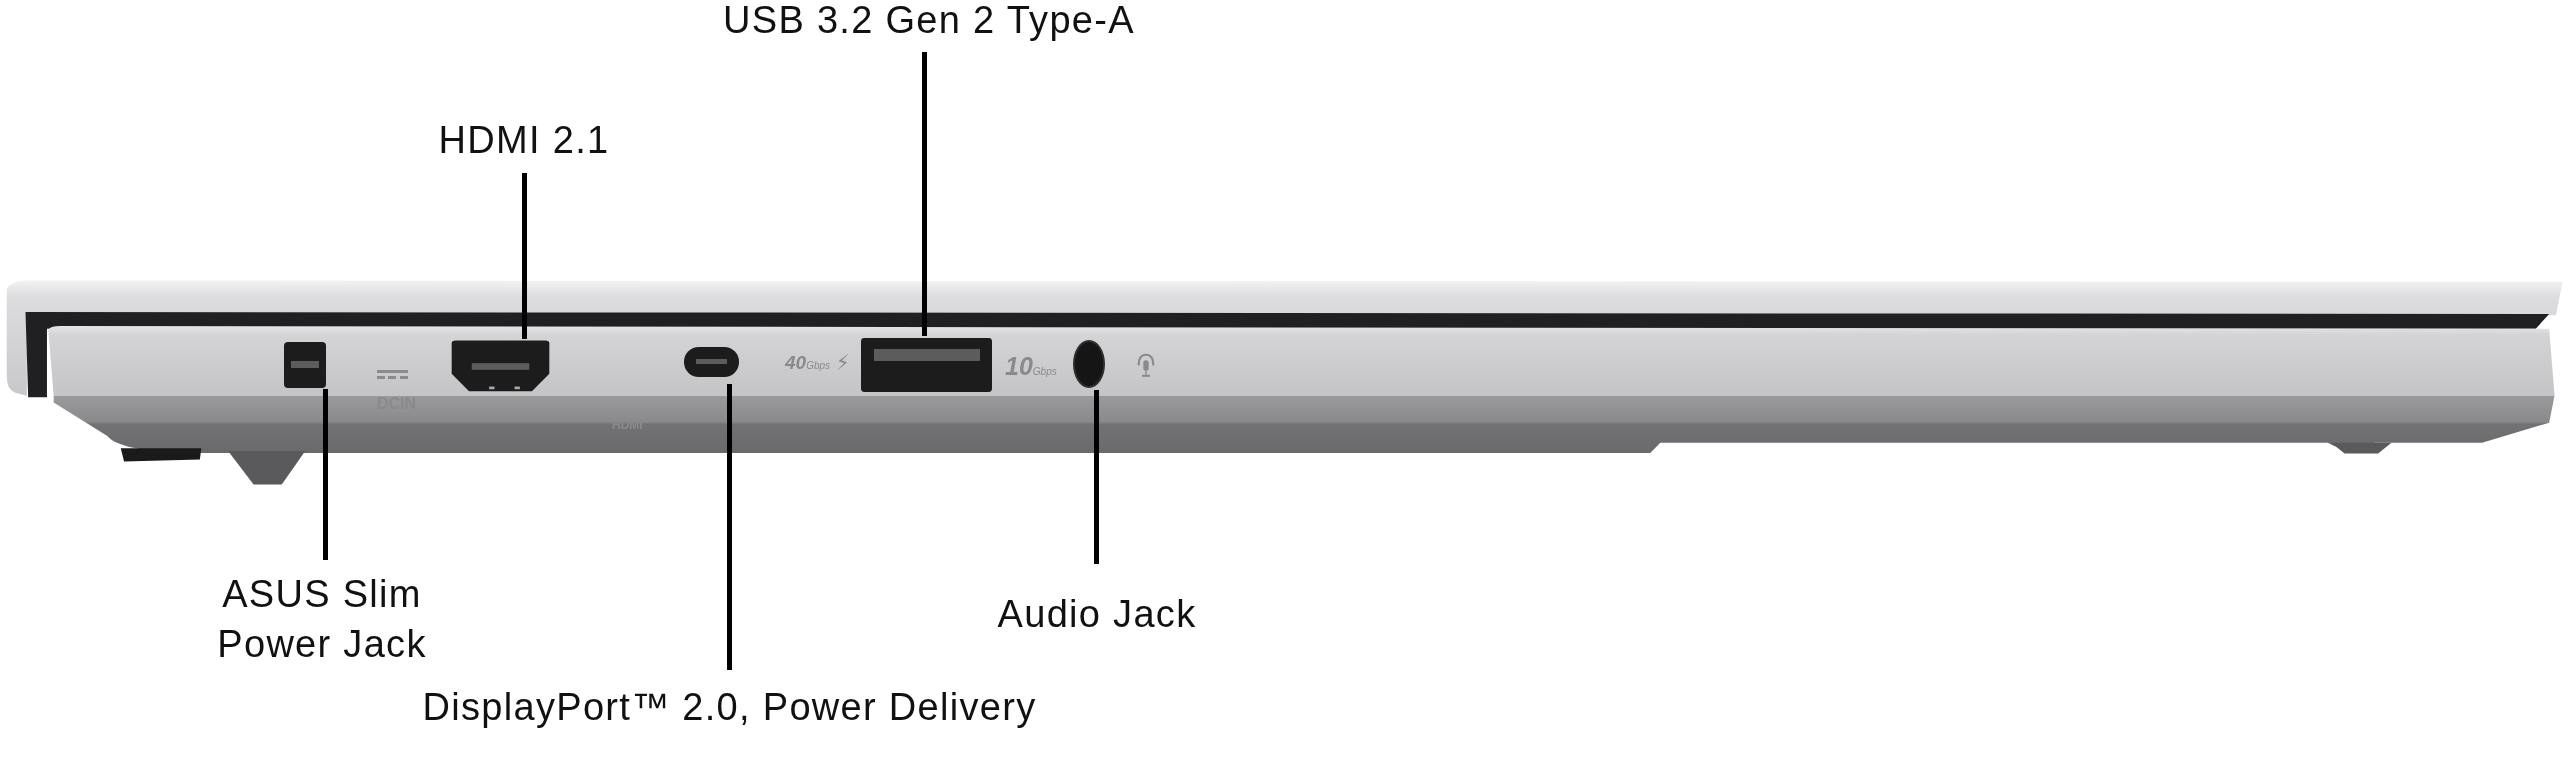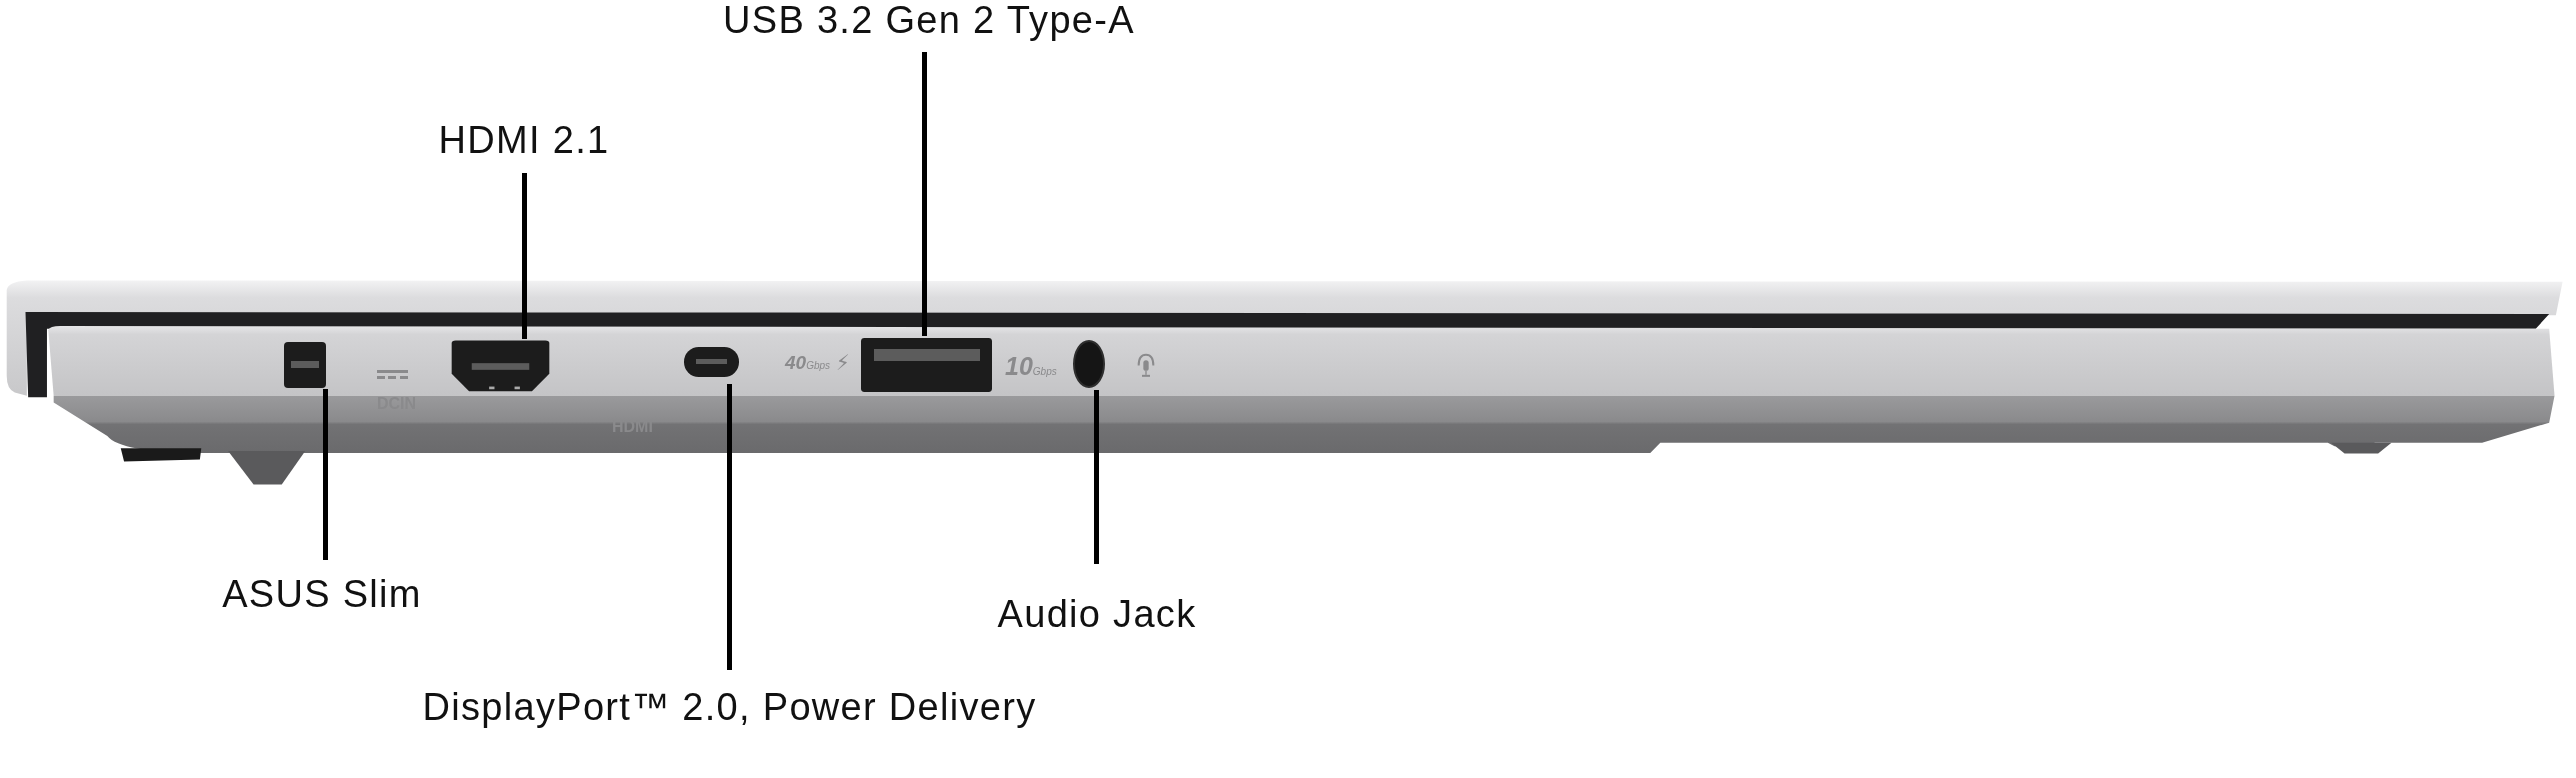--- a/index.html
+++ b/index.html
@@ -54,21 +54,21 @@
   <div class="port-text" style="left:377px;top:351px;font-size:16px;">DCIN</div>
   <div class="abs" style="left:377px;top:370px;width:31px;height:2.7px;background:#8a8a8c;"></div>
   <div class="abs" style="left:377px;top:376px;width:31px;height:2.7px;background:repeating-linear-gradient(90deg,#8a8a8c 0 8px,transparent 8px 11.4px);"></div>
 
   <svg class="abs" style="left:449px;top:339px" width="103" height="55" viewBox="0 0 154 82">
     <path d="M4 6 Q4 2 10 2 L144 2 Q150 2 150 6 L150 52 L124 78 L30 78 L4 52 Z" fill="#1c1c1c"></path>
     <rect x="34" y="36" width="86" height="10" fill="#5c5c5c"></rect>
     <rect x="60" y="71" width="8" height="4" fill="#aaaaaa"></rect>
     <rect x="98" y="71" width="8" height="4" fill="#aaaaaa"></rect>
   </svg>
-  <div class="port-text" style="left:612px;top:374px;font-size:16px;">HDMI</div>
+  <div class="port-text" style="left:612px;top:374px;font-size:12px;">HDMI</div>
 
   <div class="abs" style="left:684px;top:347px;width:55px;height:29.5px;background:#1c1c1c;border-radius:14.8px;">
     <div class="abs" style="left:12px;top:12px;width:31px;height:4.7px;background:#5c5c5c;"></div>
   </div>
   <div class="abs" style="left:785px;top:352px;text-align:center;">
     <span class="port-text" style="position:relative;font-size:19px;font-style:italic;">40</span><span class="port-text" style="position:relative;font-size:10px;font-style:italic;font-weight:normal;">Gbps</span>
   </div>
   <div class="abs" style="left:836px;top:350px;font-size:21.5px;color:#8a8a8c;">⚡</div>
 
   <div class="abs" style="left:861px;top:338px;width:131px;height:54px;background:#1c1c1c;border-radius:3.4px;">
@@ -91,20 +91,21 @@
 <div class="leader" style="left:522px;top:173px;height:166px;"></div>
 <div class="leader" style="left:323px;top:389px;height:171px;"></div>
 <div class="leader" style="left:727px;top:384px;height:286px;"></div>
 <div class="leader" style="left:1094px;top:390px;height:174px;"></div>
 
 <div class="label" style="left:723px;top:-5.4px;width:402px;">USB 3.2 Gen 2 Type-A</div>
 <div class="label" style="left:390px;top:115px;width:268px;">HDMI 2.1</div>
 
 <div class="label" style="left:188px;top:569px;width:268px;">
   <div>ASUS Slim</div>
+  <div>Power Jack</div>
 </div>
 
 <div class="label" style="left:963px;top:565px;width:268px;margin-top:24px;">Audio Jack</div>
 
 <div class="label" style="left:394px;top:682px;width:671px;">
   <div>DisplayPort™ 2.0, Power Delivery</div>
 </div>
 
 
 </body></html>

